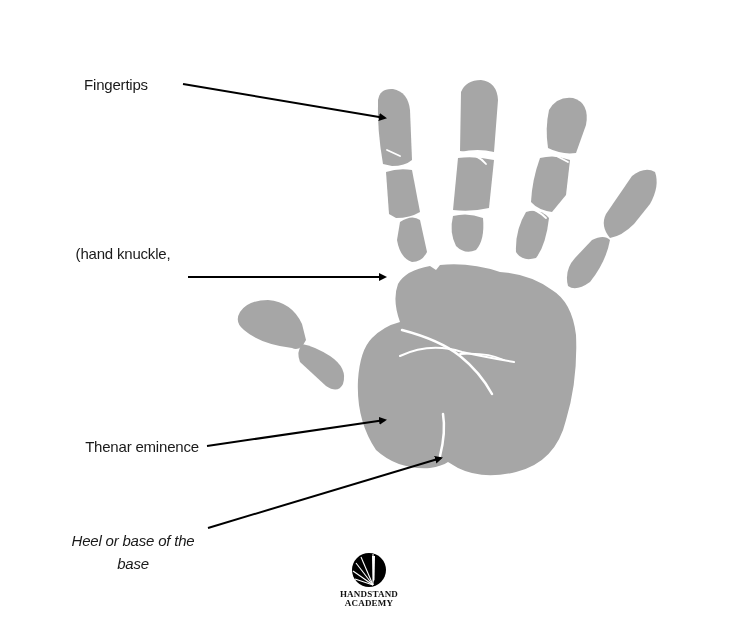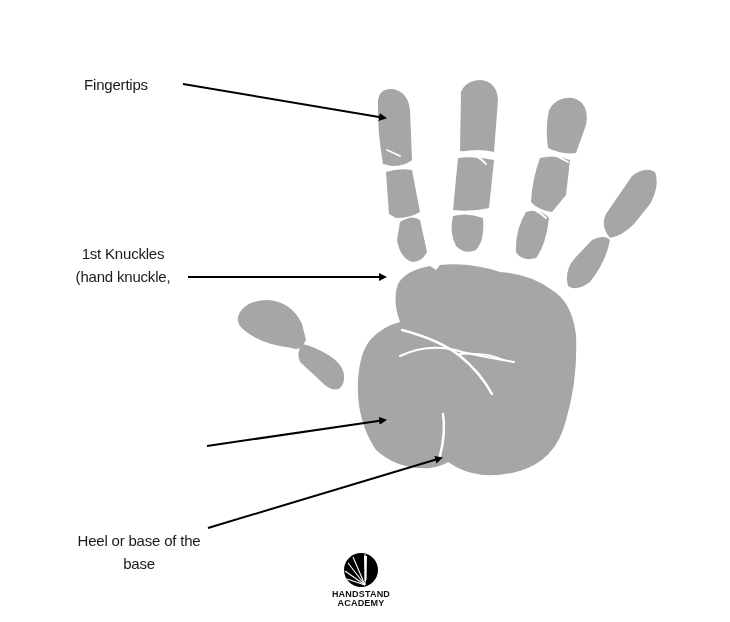--- a/index.html
+++ b/index.html
@@ -5,22 +5,22 @@
   html, body { margin: 0; padding: 0; background: #ffffff; }
   body { width: 730px; height: 622px; position: relative; overflow: hidden;
          font-family: "Liberation Sans", "DejaVu Sans", sans-serif; }
   .stage { position: absolute; left: 0; top: 0; width: 730px; height: 622px; }
   .label { position: absolute; color: #1a1a1a; font-size: 15px; line-height: 23px;
            text-align: center; letter-spacing: -0.2px; }
   .label span { display: block; }
   #lbl-fingertips { left: 66px; top: 73px; width: 100px; text-align: center; }
   #lbl-knuckles { left: 58px; top: 242px; width: 130px; }
   #lbl-thenar { left: 72px; top: 435px; width: 140px; }
-  #lbl-heel { left: 54px; top: 529px; width: 170px; }
-  .brand { position: absolute; left: 323px; top: 552px; width: 76px; text-align: center; }
+  #lbl-heel { left: 48px; top: 529px; width: 170px; font-style: italic; }
+  .brand { position: absolute; left: 331px; top: 552px; width: 76px; text-align: center; font-family: Liberation Serif, serif; }
   .brand-text { font-size: 9px; font-weight: bold; color: #111; line-height: 9px;
                 letter-spacing: 0.2px; margin-top: 2px; }
   .brand-text span { display: block; }
   svg { position: absolute; left: 0; top: 0; }
 </style>
 </head>
 <body>
 
 <div class="stage">
 
@@ -84,24 +84,26 @@
       <line x1="207" y1="446" x2="385" y2="420" marker-end="url(#arrowhead)"></line>
       <line x1="208" y1="528" x2="441" y2="458" marker-end="url(#arrowhead)"></line>
     </g>
   </svg>
 
   <div class="label" id="lbl-fingertips">
     <span>Fingertips</span>
   </div>
 
   <div class="label" id="lbl-knuckles">
-    <span>1st Knuckles</span>
     <span>(hand knuckle,</span>
   </div>
 
+  <div class="label" id="lbl-thenar">
+    <span>Thenar eminence</span>
+  </div>
 
   <div class="label" id="lbl-heel">
     <span>Heel or base of the</span>
     <span>base</span>
   </div>
 
   <div class="brand">
     <svg width="36" height="36" viewBox="0 0 36 36" style="position:relative;display:block;margin:0 auto;">
       <circle cx="18" cy="18" r="17" fill="#000"></circle>
       <g stroke="#fff" stroke-width="1.1" fill="none">

